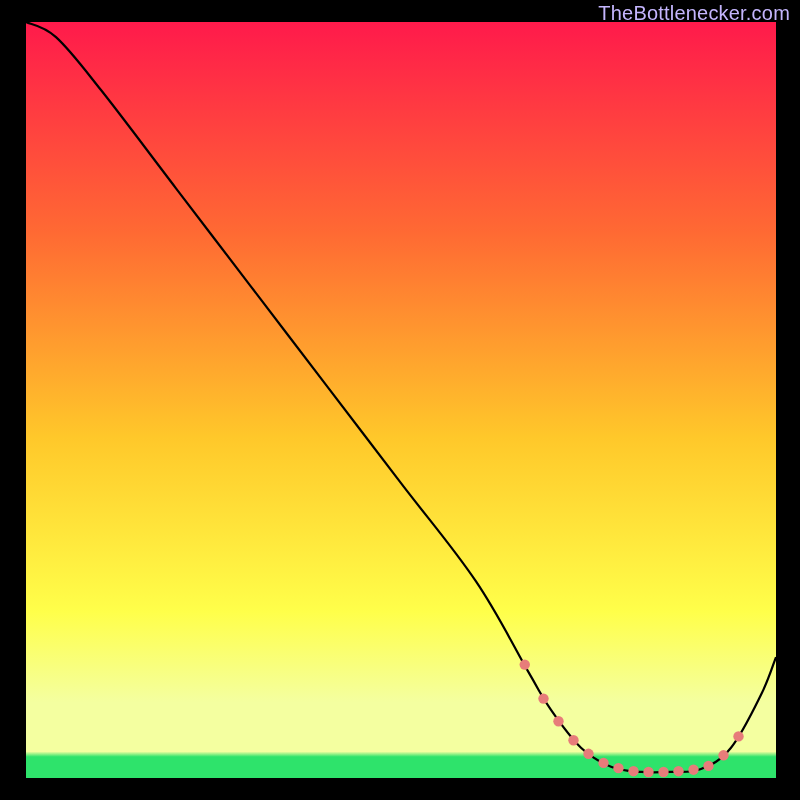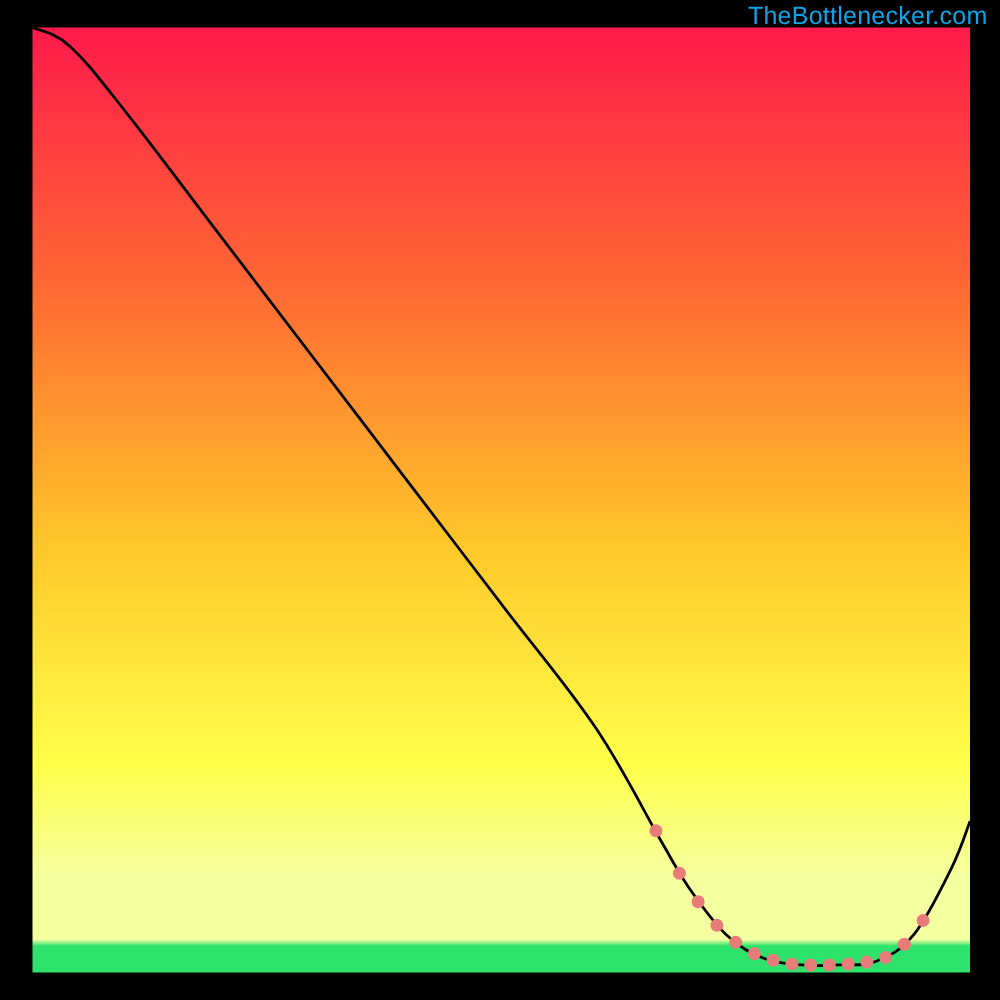--- a/index.html
+++ b/index.html
@@ -20,21 +20,21 @@
     position: absolute;
     left: 0;
     top: 0;
   }
   .watermark {
     position: absolute;
     top: 2px;
     right: 10px;
     font-family: Arial, Helvetica, sans-serif;
     font-size: 20px;
-    color: #0ea5e9;
+    color: #c4b5fd;
     letter-spacing: 0.2px;
   }
 </style>
 </head>
 <body>
 
 <div class="chart-wrap">
   <svg class="plot" width="800" height="800" viewBox="0 0 800 800">
     <defs>
       <linearGradient id="bg-grad" x1="0" y1="0" x2="0" y2="1">

